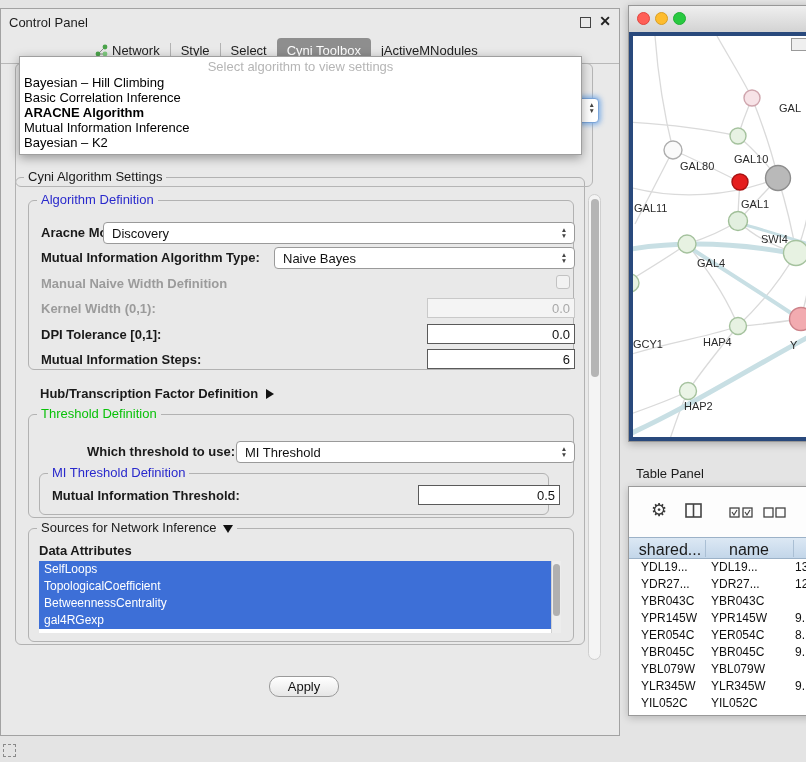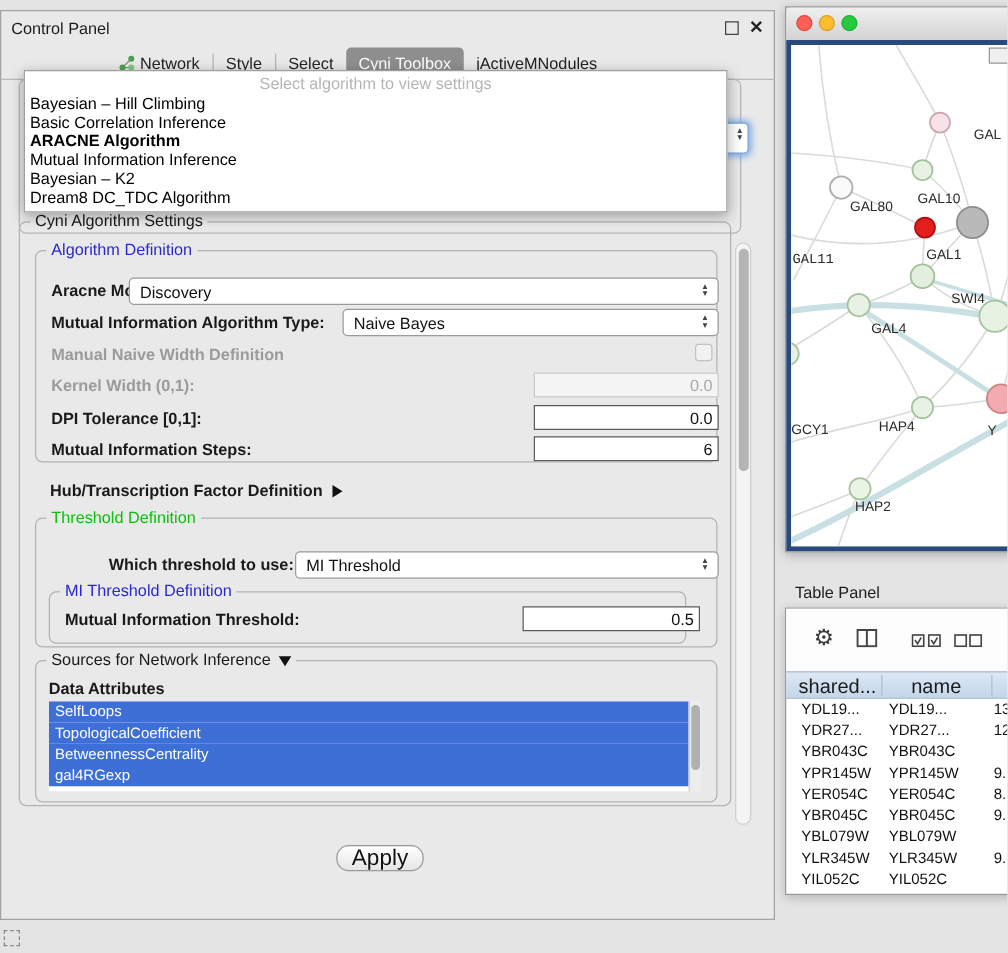--- a/index.html
+++ b/index.html
@@ -41,21 +41,21 @@
   .tri-down{display:inline-block;width:0;height:0;border-top:8px solid #111;border-left:5px solid transparent;border-right:5px solid transparent;margin-left:6px;vertical-align:middle;}
   
   .attrlist{position:absolute;background:#fff;overflow:hidden;}
   .attrrow{height:17px;line-height:17px;font-size:12px;color:#fff;background:#3d6fd7;padding-left:5px;}
   .listbar{position:absolute;width:10px;background:#ededed;border-left:1px solid #d0d0d0;box-sizing:border-box;}
   .listthumb{position:absolute;left:1px;width:7px;background:#b0b0b0;border-radius:4px;}
   
   .sbtrack{position:absolute;background:#f4f4f4;border:1px solid #cfcfcf;box-sizing:border-box;border-radius:7px;}
   .sbthumb{position:absolute;background:#b5b5b5;border-radius:5px;}
   
-  .btn{position:absolute;height:21px;border:1px solid #9a9a9a;border-radius:10px;background:linear-gradient(#ffffff,#e6e6e6);font-size:18px;color:#111;display:flex;align-items:center;justify-content:center;box-sizing:border-box;}
+  .btn{position:absolute;height:21px;border:1px solid #9a9a9a;border-radius:10px;background:linear-gradient(#ffffff,#e6e6e6);font-size:13px;color:#111;display:flex;align-items:center;justify-content:center;box-sizing:border-box;}
   .seg{position:absolute;height:21px;display:flex;}
   .segbtn{height:21px;border:1px solid #9a9a9a;border-left:none;background:linear-gradient(#fbfbfb,#ededed);font-size:13px;color:#111;display:flex;align-items:center;justify-content:center;box-sizing:border-box;padding:0 12px;}
   .segbtn:first-child{border-left:1px solid #9a9a9a;border-radius:5px 0 0 5px;}
   .segbtn:last-child{border-radius:0 5px 5px 0;}
   .segbtn.active{background:#7b7b7b;color:#fff;}
   
   .netwin{position:absolute;left:628px;top:5px;width:200px;height:437px;background:#e6e6e6;border:1px solid #979797;box-sizing:border-box;box-shadow:0 2px 8px rgba(0,0,0,.25);}
   .mac-titlebar{position:absolute;left:0;top:0;right:0;height:26px;background:linear-gradient(#efefef,#d3d3d3);border-bottom:1px solid #a8a8a8;border-radius:4px 4px 0 0;}
   .light{position:absolute;top:6px;width:13px;height:13px;border-radius:50%;box-sizing:border-box;}
   .netframe{position:absolute;left:0;top:26px;right:0;bottom:0;border:4px solid #29497c;box-sizing:border-box;background:#fff;}
@@ -126,21 +126,20 @@
         </span>
     </div>
 
     <div class="popup">
       <span class="phead">Select algorithm to view settings</span>
       <span class="pitem">Bayesian – Hill Climbing</span>
       <span class="pitem">Basic Correlation Inference</span>
       <span class="pitem sel">ARACNE Algorithm</span>
       <span class="pitem">Mutual Information Inference</span>
       <span class="pitem">Bayesian – K2</span>
-      <span class="pitem">Dream8 DC_TDC Algorithm</span>
     </div>
 
     <div class="group" style="left:14px;top:168px;width:570px;height:468px;">
       <span class="gtitle">Cyni Algorithm Settings</span>
 
       <div class="group" style="left:12px;top:22px;width:546px;height:170px;">
         <span class="gtitle blue">Algorithm Definition</span>
 
         <span class="flabel" style="left:12px;top:24px;">Aracne Mode:</span>
         <div class="combo" style="left:74px;top:21px;width:472px;">
@@ -278,21 +277,21 @@
             <circle cx="54" cy="208" r="9" fill="#e7f2e2" stroke="#a5c29e"></circle>
             <circle cx="-3" cy="247" r="9" fill="#e7f2e2" stroke="#a5c29e"></circle>
             <circle cx="105" cy="290" r="8.5" fill="#e7f2e2" stroke="#a5c29e"></circle>
             <circle cx="168" cy="283" r="11.5" fill="#f2abb0" stroke="#cc8289"></circle>
             <circle cx="55" cy="355" r="8.5" fill="#eaf4e6" stroke="#a5c29e"></circle>
           </g>
         </svg>
         <span class="nlabel" style="left:146px;top:66px;">GAL</span>
         <span class="nlabel" style="left:47px;top:124px;">GAL80</span>
         <span class="nlabel" style="left:101px;top:117px;">GAL10</span>
-        <span class="nlabel" style="left:1px;top:166px;font-family:Liberation Mono, monospace;">GAL11</span>
+        <span class="nlabel" style="left:1px;top:166px;">GAL11</span>
         <span class="nlabel" style="left:108px;top:162px;">GAL1</span>
         <span class="nlabel" style="left:128px;top:197px;">SWI4</span>
         <span class="nlabel" style="left:64px;top:221px;">GAL4</span>
         <span class="nlabel" style="left:0px;top:302px;">GCY1</span>
         <span class="nlabel" style="left:70px;top:300px;">HAP4</span>
         <span class="nlabel" style="left:157px;top:303px;">Y</span>
         <span class="nlabel" style="left:51px;top:364px;">HAP2</span>
         <span class="corner-tool"></span>
       </div>
     </div>

